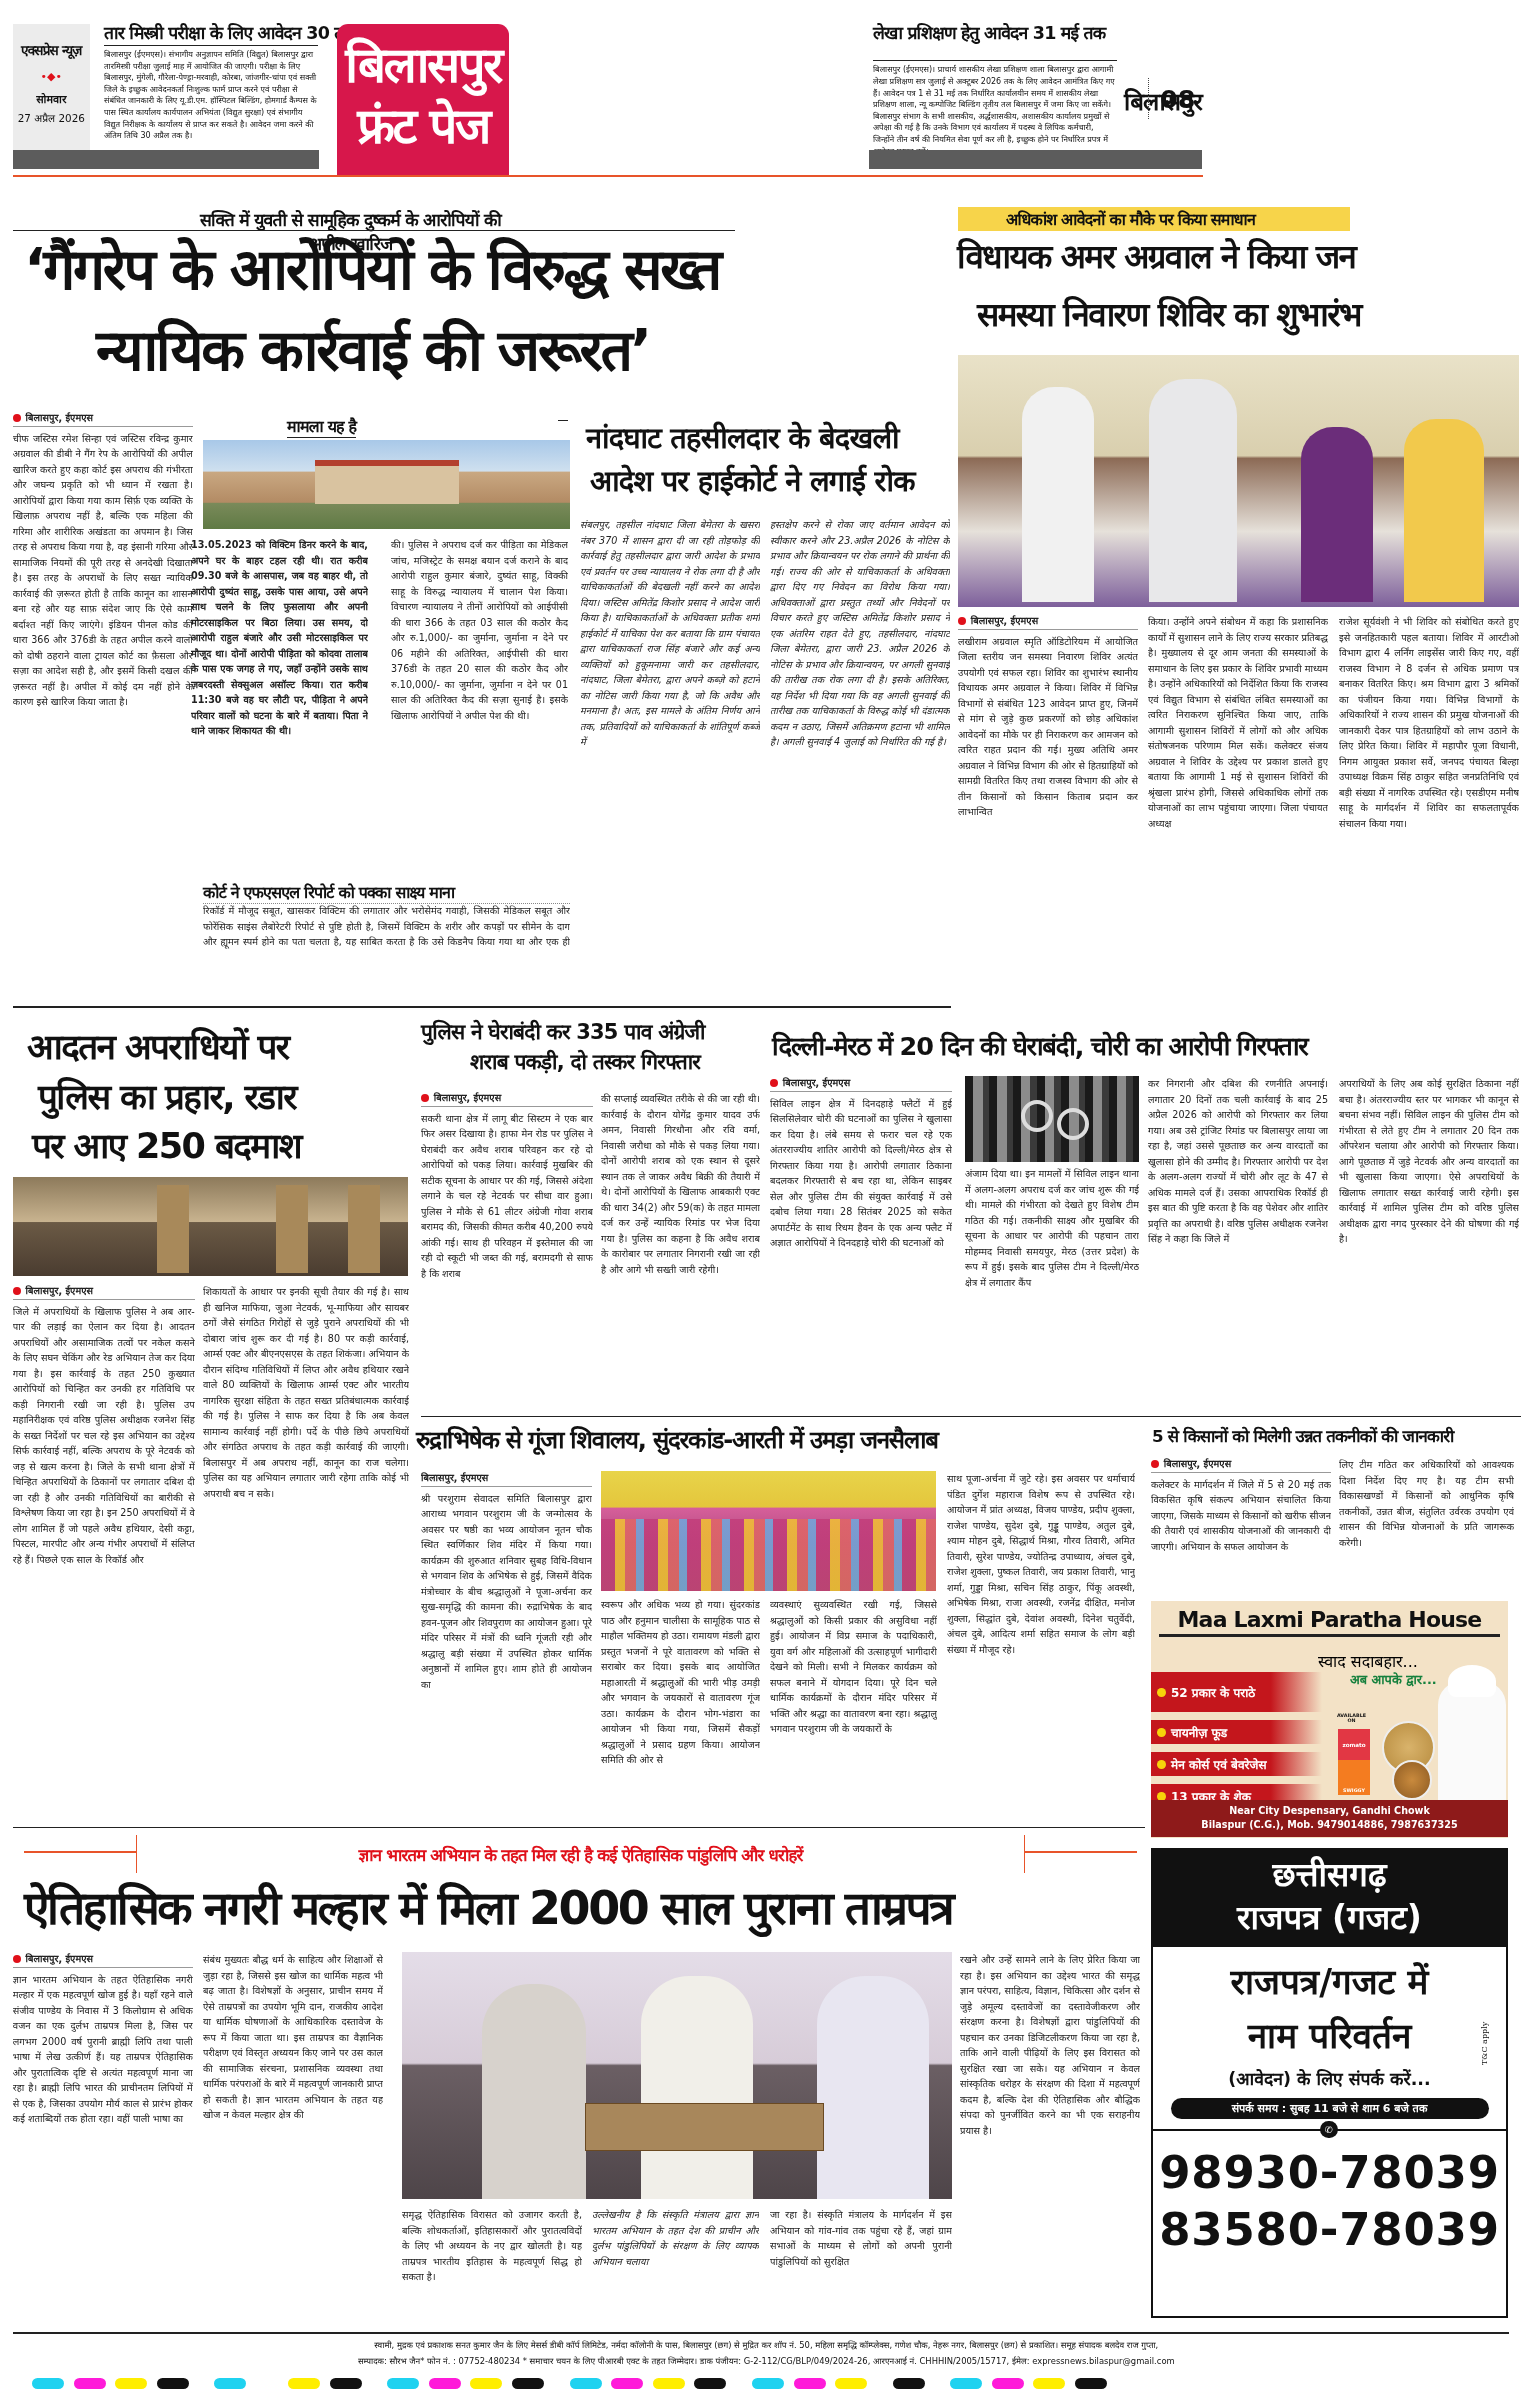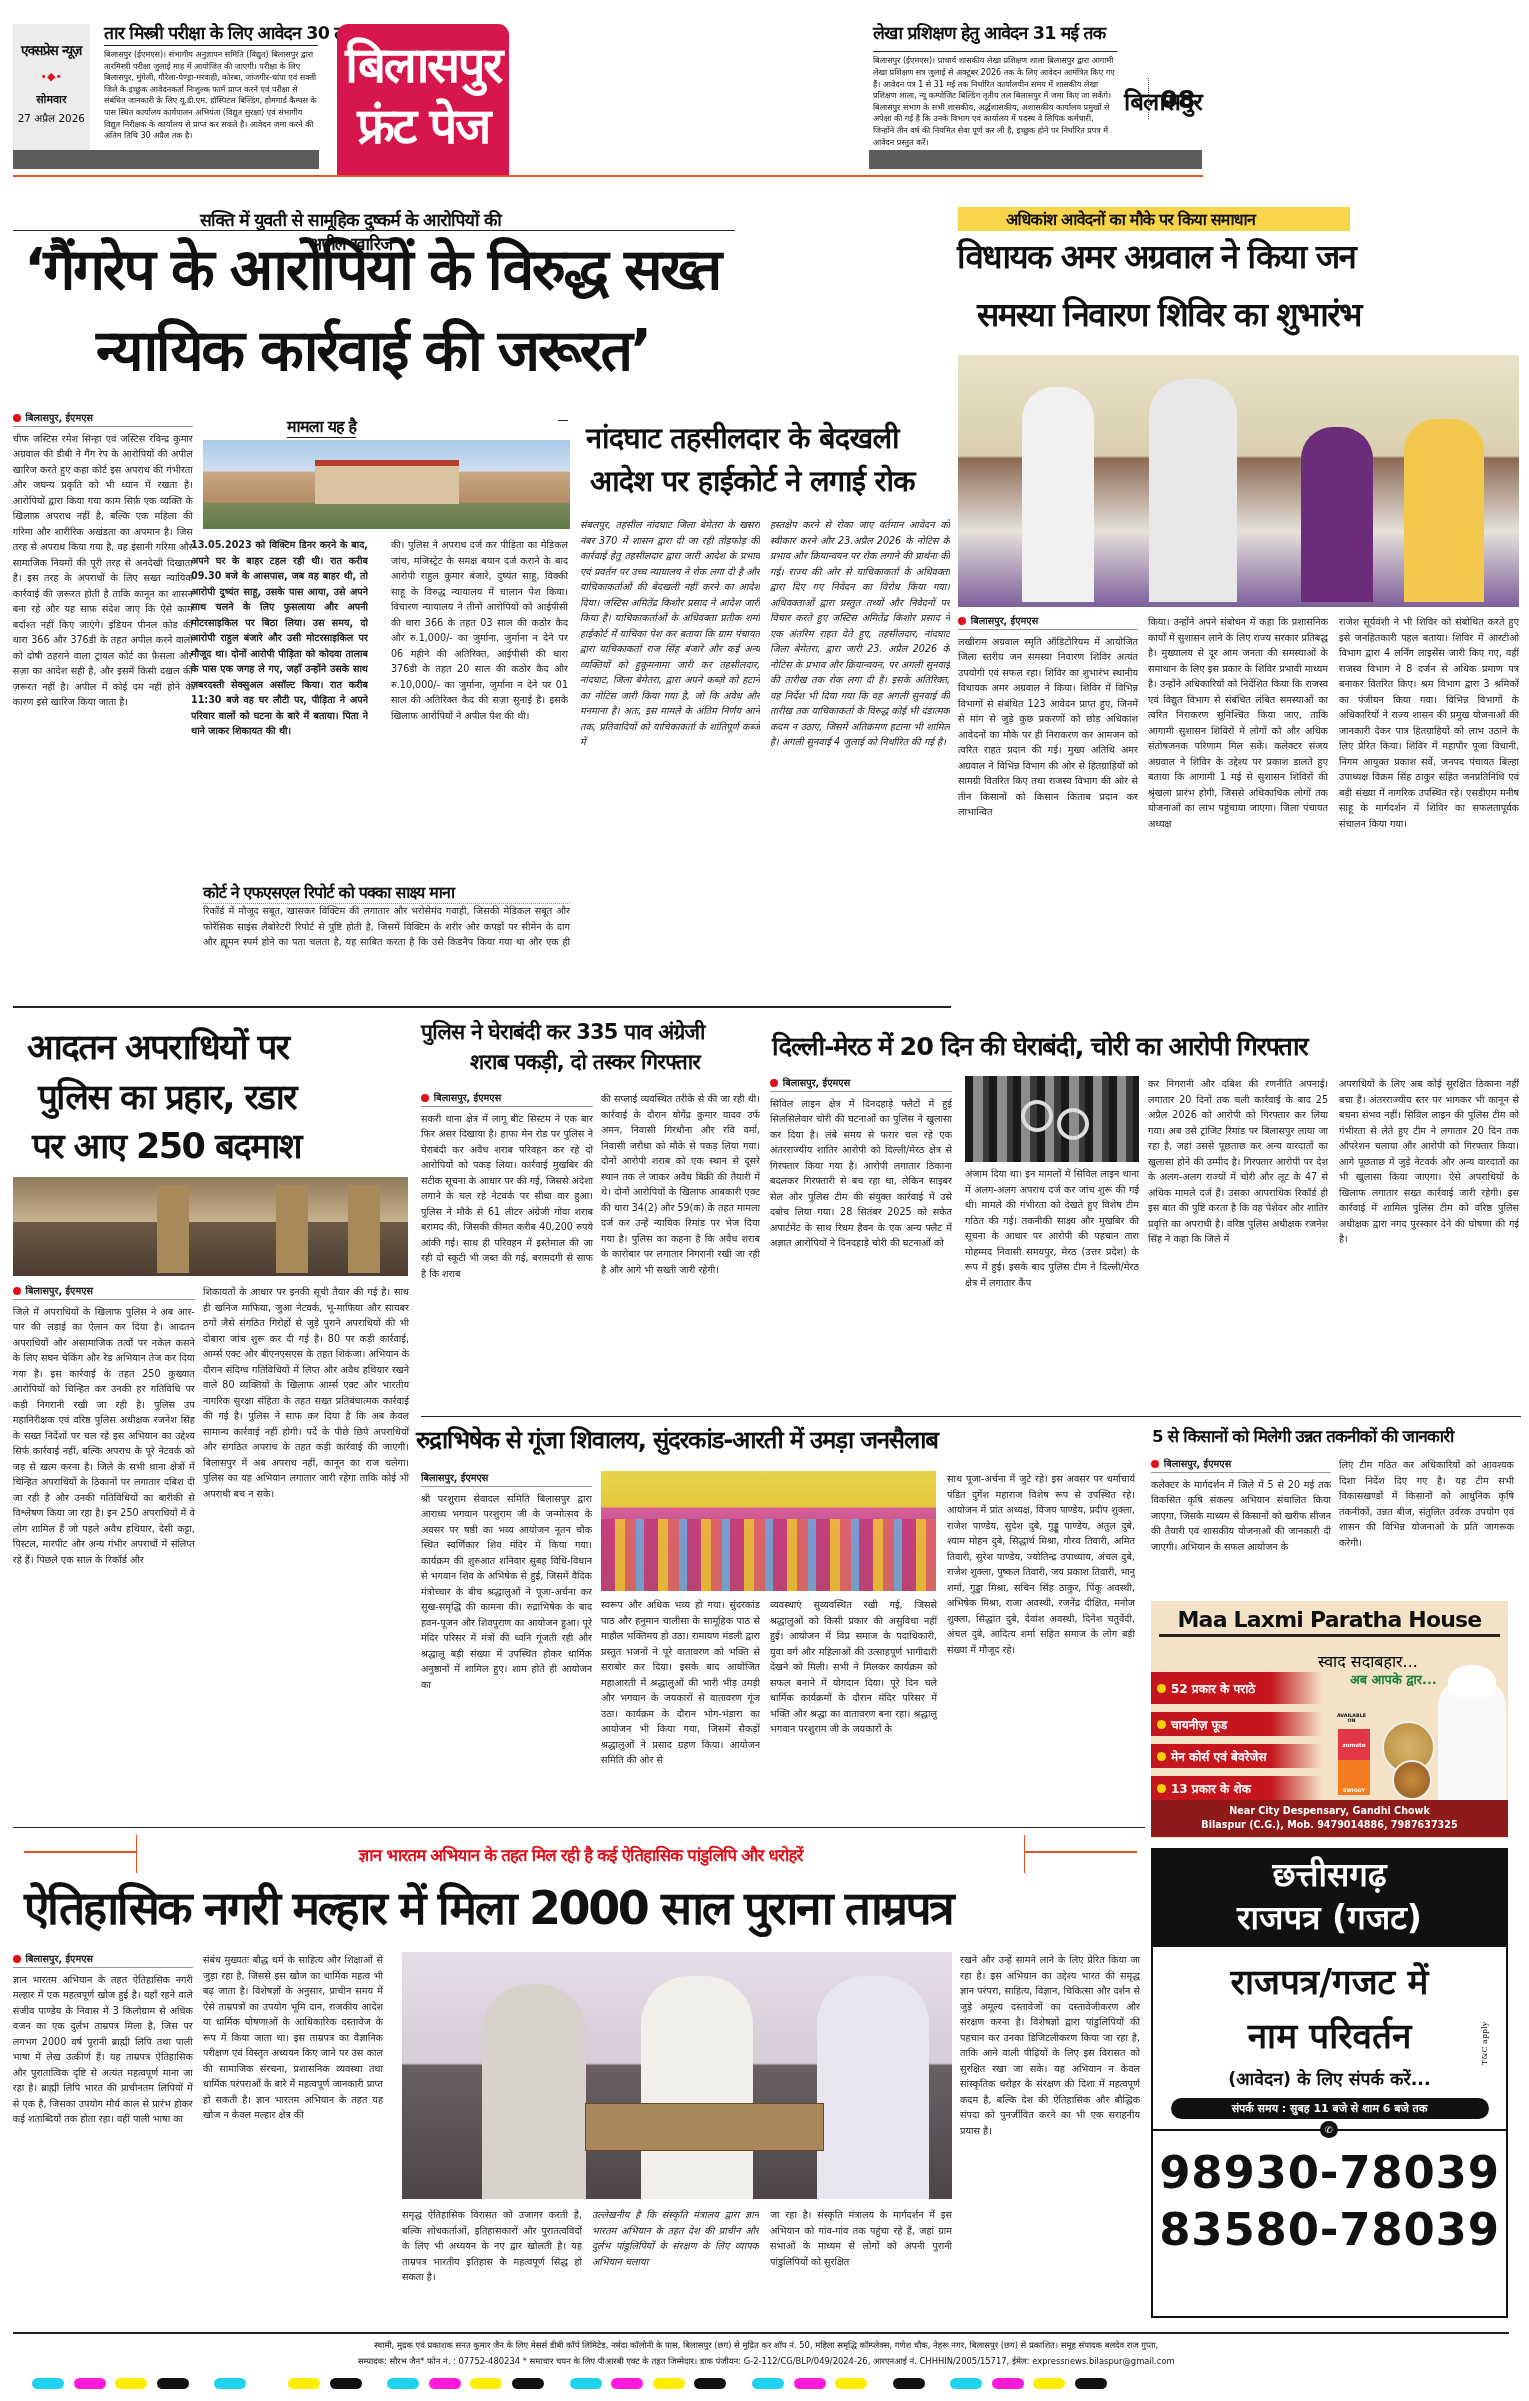--- a/index.html
+++ b/index.html
@@ -29,21 +29,21 @@
     <div style="font-size:8px;line-height:11.6px;margin-top:3.2px;height:92px;overflow:hidden;">बिलासपुर (ईएमएस)। संभागीय अनुज्ञापन समिति (विद्युत) बिलासपुर द्वारा तारमिस्त्री परीक्षा जुलाई माह में आयोजित की जाएगी। परीक्षा के लिए बिलासपुर, मुंगेली, गौरेला-पेण्ड्रा-मरवाही, कोरबा, जांजगीर-चांपा एवं सक्ती जिले के इच्छुक आवेदनकर्ता निःशुल्क फार्म प्राप्त करने एवं परीक्षा से संबंधित जानकारी के लिए यू.डी.एम. हॉस्पिटल बिल्डिंग, होमगार्ड कैम्पस के पास स्थित कार्यालय कार्यपालन अभियंता (विद्युत सुरक्षा) एवं संभागीय विद्युत निरीक्षक के कार्यालय से प्राप्त कर सकते है। आवेदन जमा करने की अंतिम तिथि 30 अप्रैल तक है।</div>
   </div>
   <div class="abs" style="left:12.8px;top:150px;width:306px;height:19px;background:#5c5c5c;"></div>
 
   <div class="abs" style="left:337px;top:24px;width:172px;height:151px;background:#d7174b;border-radius:11px 11px 0 0;text-align:center;color:#fff;padding-top:11px;">
     <div style="font-weight:bold;font-size:49px;line-height:61px;letter-spacing:-2.4px;">बिलासपुर</div>
     <div style="font-weight:bold;font-size:49px;line-height:61px;letter-spacing:-2.4px;">फ्रंट पेज</div>
   </div>
 
   <div class="abs" style="left:873px;top:24px;width:244px;">
-    <div class="hd" style="font-size:17.5px;border-bottom:1.6px solid #222;padding-bottom:8px;white-space:nowrap;">लेखा प्रशिक्षण हेतु आवेदन 31 मई तक</div>
+    <div class="hd" style="font-size:17.5px;border-bottom:1.6px solid #222;padding-bottom:17px;white-space:nowrap;">लेखा प्रशिक्षण हेतु आवेदन 31 मई तक</div>
     <div style="font-size:8px;line-height:11.6px;margin-top:3.2px;height:92px;overflow:hidden;">बिलासपुर (ईएमएस)। प्राचार्य शासकीय लेखा प्रशिक्षण शाला बिलासपुर द्वारा आगामी लेखा प्रशिक्षण सत्र जुलाई से अक्टूबर 2026 तक के लिए आवेदन आमंत्रित किए गए हैं। आवेदन पत्र 1 से 31 मई तक निर्धारित कार्यालयीन समय में शासकीय लेखा प्रशिक्षण शाला, न्यू कम्पोजिट बिल्डिंग तृतीय तल बिलासपुर में जमा किए जा सकेंगे। बिलासपुर संभाग के सभी शासकीय, अर्द्धशासकीय, अशासकीय कार्यालय प्रमुखों से अपेक्षा की गई है कि उनके विभाग एवं कार्यालय में पदस्थ वे लिपिक कर्मचारी, जिन्होंने तीन वर्ष की नियमित सेवा पूर्ण कर ली है, इच्छुक होने पर निर्धारित प्रपत्र में आवेदन प्रस्तुत करें।</div>
   </div>
   <div class="abs" style="left:1124px;top:84px;font-weight:bold;font-size:24px;letter-spacing:-0.8px;">बिलासपुर</div>
   <div class="abs" style="left:1148px;top:78px;width:0.8px;height:41px;border-left:0.8px dotted #444;"></div>
   <div class="abs" style="left:1160px;top:84px;font-weight:bold;font-size:25.5px;">08</div>
   <div class="abs" style="left:869px;top:150px;width:333px;height:19px;background:#5c5c5c;"></div>
   <div class="abs" style="left:12.8px;top:175px;width:1190px;height:2.4px;background:#e8542a;"></div>
 </div>
 
 <div class="abs" style="left:183px;top:207px;width:335px;font-weight:bold;font-size:17.5px;letter-spacing:-0.8px;text-align:center;">सक्ति में युवती से सामूहिक दुष्कर्म के आरोपियों की अपील खारिज</div>
@@ -194,21 +194,21 @@
 <div class="col" style="left:1339px;top:1457px;width:175px;height:140px;">
   <div class="body-text" style="height:140px;">लिए टीम गठित कर अधिकारियों को आवश्यक दिशा निर्देश दिए गए है। यह टीम सभी विकासखण्डों में किसानों को आधुनिक कृषि तकनीकों, उन्नत बीज, संतुलित उर्वरक उपयोग एवं शासन की विभिन्न योजनाओं के प्रति जागरूक करेगी।</div>
 </div>
 
 <div class="abs" style="left:1151px;top:1601px;width:357px;height:237px;background:#f3e2c6;overflow:hidden;">
   <div style="text-align:center;font-weight:bold;font-size:22px;letter-spacing:-0.8px;color:#111;margin-top:6.4px;">Maa Laxmi Paratha House</div>
   <div style="margin:1.6px 8px 0;height:3.2px;background:#222;"></div>
   <div class="abs" style="left:167px;top:49px;color:#000000;font-weight:normal;font-size:16px;">स्वाद सदाबहार...</div>
   <div class="abs" style="left:199px;top:69px;color:#15803d;font-weight:bold;font-size:12.8px;">अब आपके द्वार...</div>
   <div class="abs" style="left:0;top:68px;width:171px;">
-    <div style="margin-top:3.2px;height:32px;background:linear-gradient(90deg,#c4161c 70%,rgba(196,22,28,0));color:#fff;font-size:12px;font-weight:bold;display:flex;align-items:center;padding-left:6.4px;gap:4.8px;">
+    <div style="margin-top:3.2px;height:40px;background:linear-gradient(90deg,#c4161c 70%,rgba(196,22,28,0));color:#fff;font-size:12px;font-weight:bold;display:flex;align-items:center;padding-left:6.4px;gap:4.8px;">
         <span style="width:8.8px;height:8.8px;border-radius:50%;background:#f7d30a;display:inline-block;"></span>
         <span>52 प्रकार के पराठे</span>
       </div>
     <div style="margin-top:8px;height:24px;background:linear-gradient(90deg,#c4161c 70%,rgba(196,22,28,0));color:#fff;font-size:12px;font-weight:bold;display:flex;align-items:center;padding-left:6.4px;gap:4.8px;">
         <span style="width:8.8px;height:8.8px;border-radius:50%;background:#f7d30a;display:inline-block;"></span>
         <span>चायनीज़ फूड</span>
       </div>
     <div style="margin-top:8px;height:24px;background:linear-gradient(90deg,#c4161c 70%,rgba(196,22,28,0));color:#fff;font-size:12px;font-weight:bold;display:flex;align-items:center;padding-left:6.4px;gap:4.8px;">
         <span style="width:8.8px;height:8.8px;border-radius:50%;background:#f7d30a;display:inline-block;"></span>
         <span>मेन कोर्स एवं बेवरेजेस</span>

